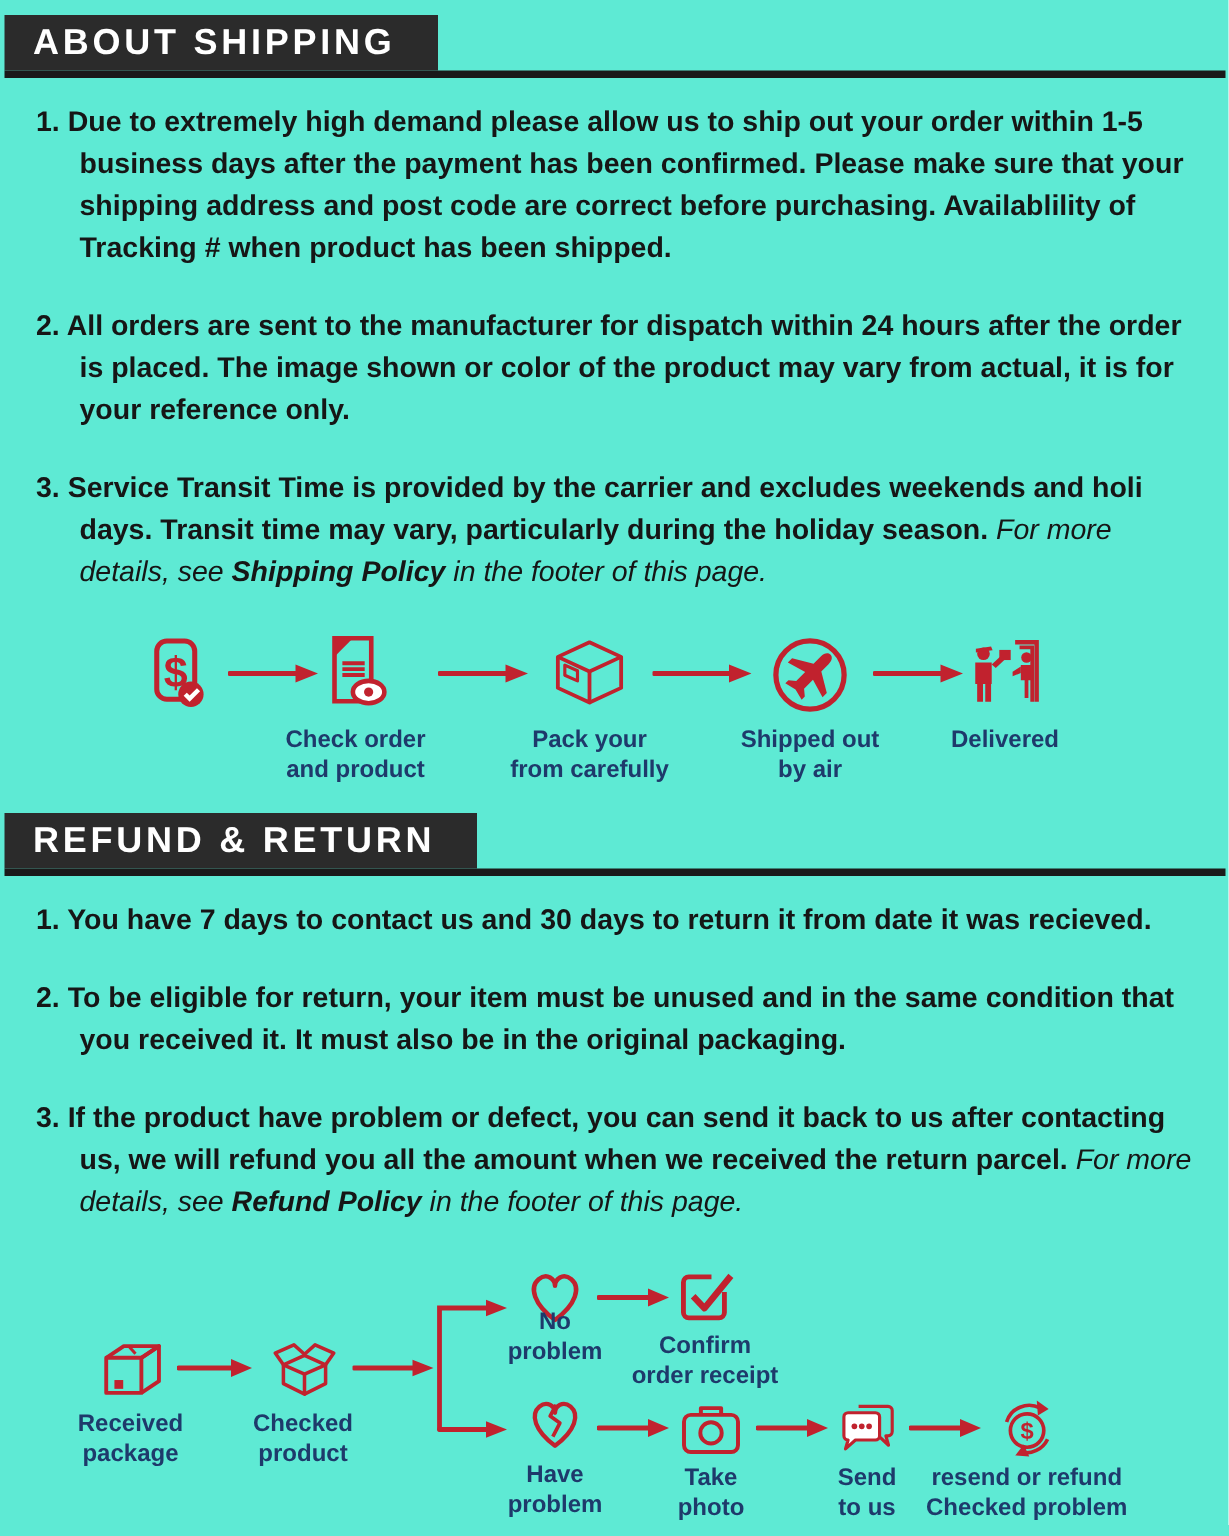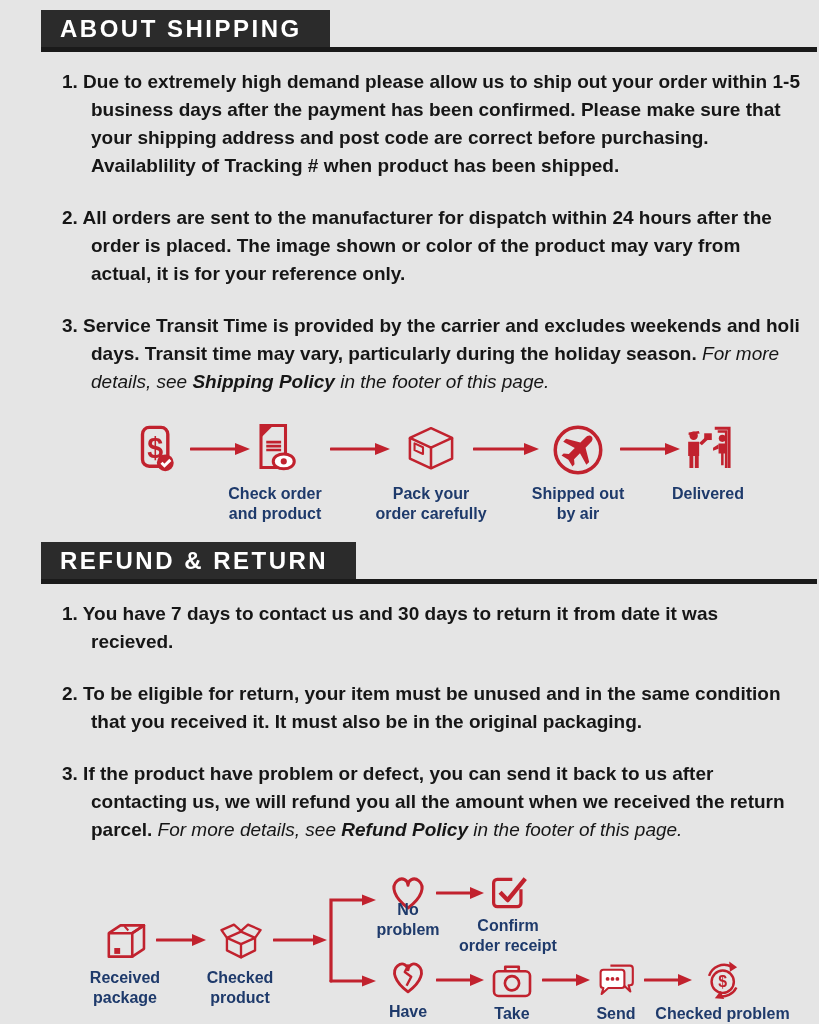--- a/index.html
+++ b/index.html
@@ -3,22 +3,22 @@
 <meta charset="utf-8">
 <style>
   :root{
     --red:#c1222e;
     --navy:#1e3a6b;
     --bar:#2b2b2b;
     --rule:#1a1a1a;
   }
   html,body{margin:0;padding:0;background:#fff;}
   .page{
-    position:relative;width:819px;height:1024px;background:#e5e5e5;overflow:hidden;
-    font-family:"Liberation Sans",sans-serif;color:#1b1b1b;box-sizing:border-box;padding-top:10px;padding-left:38px;
+    position:relative;width:819px;height:1024px;background:#5eead4;overflow:hidden;
+    font-family:"Liberation Sans",sans-serif;color:#1b1b1b;box-sizing:border-box;padding-top:10px;
   }
   
   .section-header{border-bottom:5px solid var(--rule);margin:0 2px 0 3px;line-height:0;}
   .header-bar{
     display:inline-block;background:var(--bar);color:#fff;font-weight:700;
     font-size:24px;letter-spacing:2.5px;line-height:36px;padding:1px 28px 0 19px;vertical-align:bottom;
   }
   
   .paragraphs{margin:16px 16px 0 24px;}
   p.policy{
@@ -106,21 +106,21 @@
       <span class="icon">
         <svg width="56" height="54" viewBox="0 0 64 64" fill="none" stroke="currentColor" stroke-width="3" stroke-linejoin="round">
           <path d="M32 5 L57 16.5 L32 28 L7 16.5 Z"></path>
           <path d="M7 16.5 V41 L32 52.5 V28"></path>
           <path d="M57 16.5 V41 L32 52.5"></path>
           <path d="M12.5 23 l10 4.5 v8 l-10 -4.5 z" stroke-width="2.5"></path>
         </svg>
       </span>
       <span class="flabel">
         <span class="fl">Pack your</span>
-        <span class="fl">order carefully</span>
+        <span class="fl">from carefully</span>
       </span>
     </div>
 
     <svg class="harrow" style="left:435px;top:22px" width="66" height="14">
       <line x1="1" y1="7" x2="52" y2="7"></line>
         <polygon points="51,1 66,7 51,13"></polygon>
     </svg>
 
     <div class="fstep" style="left:475px;top:2px">
       <span class="icon">
@@ -306,18 +306,18 @@
       <svg width="46" height="46" viewBox="0 0 64 64" fill="none" stroke="currentColor">
         <circle cx="33" cy="33" r="15.5" stroke-width="3.4"></circle>
         <text x="33" y="41" font-size="22" text-anchor="middle" fill="currentColor" stroke="none">$</text>
         <path d="M14 25 A22 22 0 0 1 45 12" stroke-width="3.4"></path>
         <polygon points="42,5 53,13 43,19" fill="currentColor" stroke="none"></polygon>
         <path d="M52 41 A22 22 0 0 1 27 53" stroke-width="3.4"></path>
         <polygon points="30,46 22,56 35,57" fill="currentColor" stroke="none"></polygon>
       </svg>
     </span>
     <div class="rlabel" style="left:597px;top:136px;width:175px">
+      <span class="fl">resend or refund</span>
       <span class="fl">Checked problem</span>
-      <span class="fl">resend or refund</span>
     </div>
   </div>
 
 </div>
 
 </body></html>

